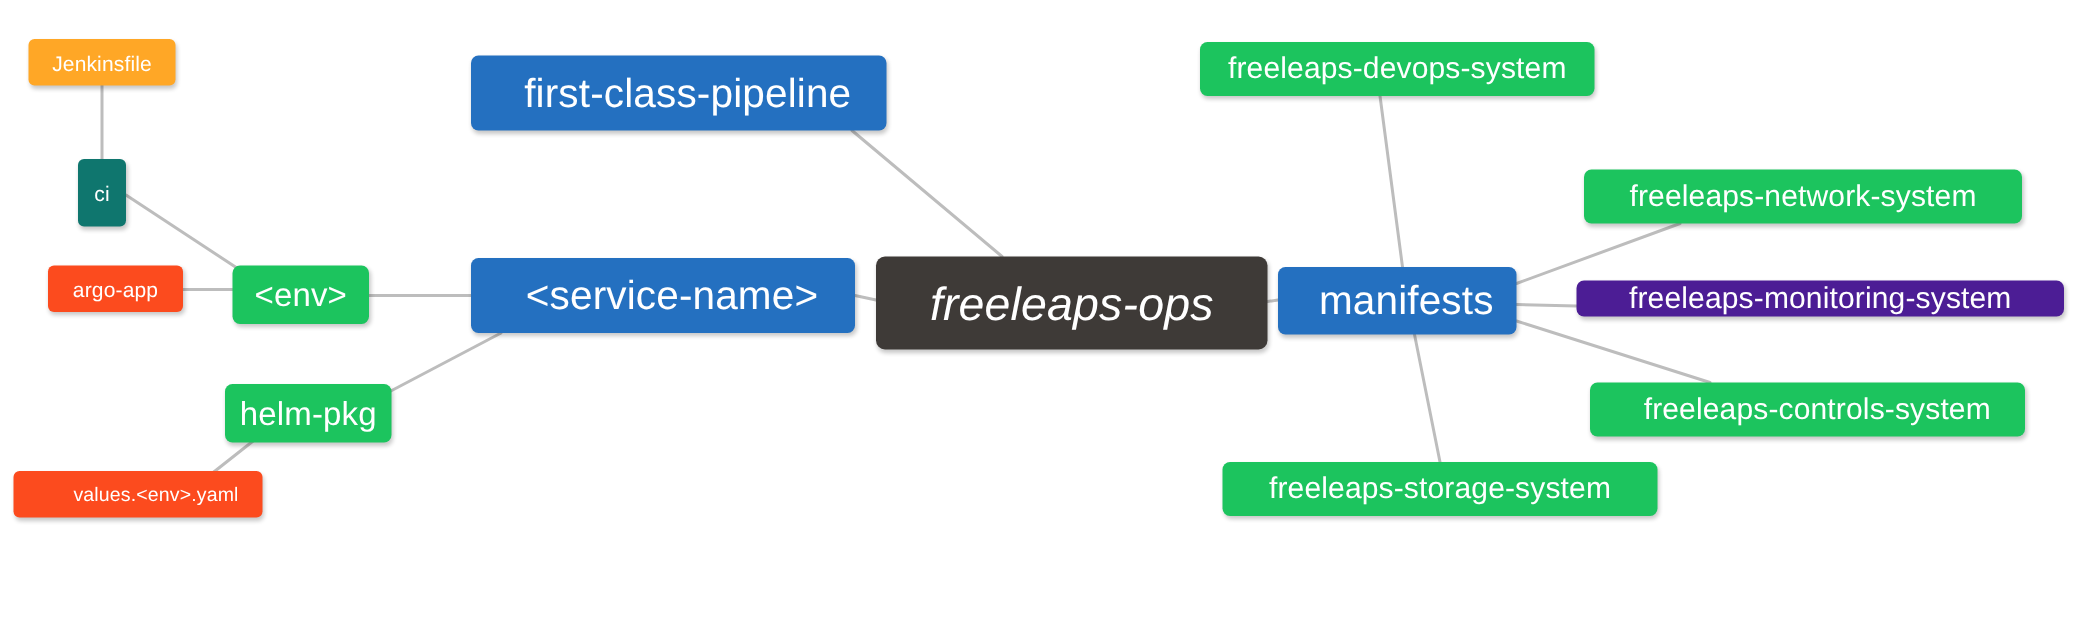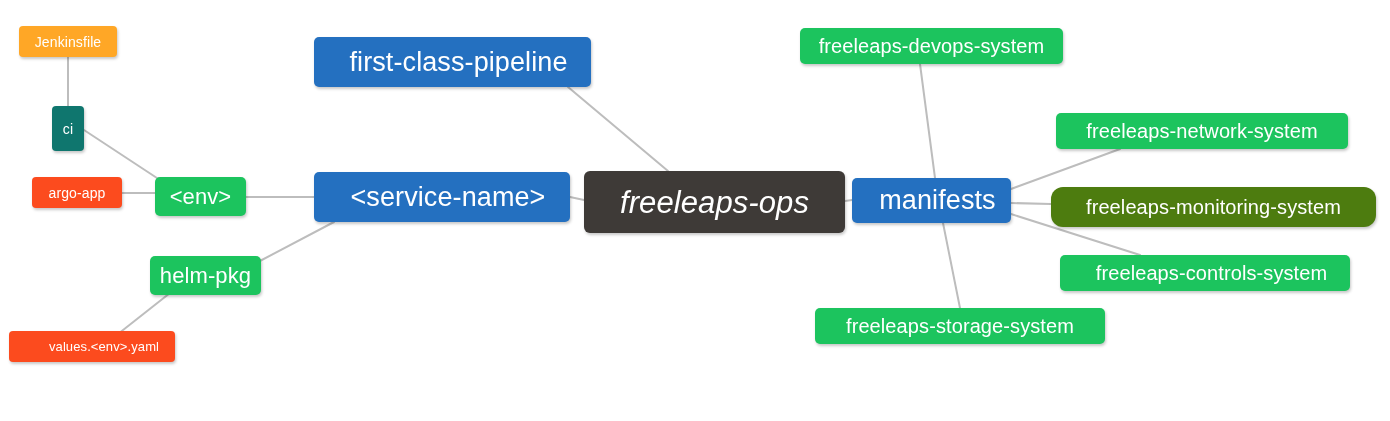--- a/index.html
+++ b/index.html
@@ -87,35 +87,35 @@
       </div>
       <div class="node sz-mid" style="left: 150px; top: 256px; width: 111px; height: 39px; background: rgb(28, 196, 94);">
         <span>helm-pkg</span>
       </div>
       <div class="node sz-small" style="left: 800px; top: 28px; width: 263px; height: 36px; background: rgb(28, 196, 94);">
         <span>freeleaps-devops-system</span>
       </div>
       <div class="node sz-small" style="left: 1056px; top: 113px; width: 292px; height: 36px; background: rgb(28, 196, 94);">
         <span>freeleaps-network-system</span>
       </div>
-      <div class="node sz-small" style="left: 1051px; top: 187px; width: 325px; height: 40px; background: #4d7c0f; border-radius: 12px;">
+      <div class="node sz-small" style="left: 1051px; top: 187px; width: 325px; height: 24px; background: #4c1d95;">
         <span>freeleaps-monitoring-system</span>
       </div>
       <div class="node sz-small" style="left: 1060px; top: 255px; width: 290px; height: 36px; background: rgb(28, 196, 94); padding-left: 13px;">
         <span>freeleaps-controls-system</span>
       </div>
       <div class="node sz-small" style="left: 815px; top: 308px; width: 290px; height: 36px; background: rgb(28, 196, 94);">
         <span>freeleaps-storage-system</span>
       </div>
       <div class="node sz-tiny" style="left: 19px; top: 26px; width: 98px; height: 31px; background: rgb(255, 167, 38);">
         <span>Jenkinsfile</span>
       </div>
       <div class="node sz-tiny" style="left: 52px; top: 106px; width: 32px; height: 45px; background: #0f766e;">
         <span>ci</span>
       </div>
       <div class="node sz-tiny" style="left: 32px; top: 177px; width: 90px; height: 31px; background: rgb(252, 75, 30);">
         <span>argo-app</span>
       </div>
-      <div class="node sz-xtiny" style="left: 9px; top: 331px; width: 166px; height: 31px; background: rgb(252, 75, 30); padding-left: 24px;">
+      <div class="node sz-xtiny" style="left: 9px; top: 314px; width: 166px; height: 31px; background: rgb(252, 75, 30); padding-left: 24px;">
         <span>values.&lt;env&gt;.yaml</span>
       </div>
     </div>
 </div>
 
 </body></html>

